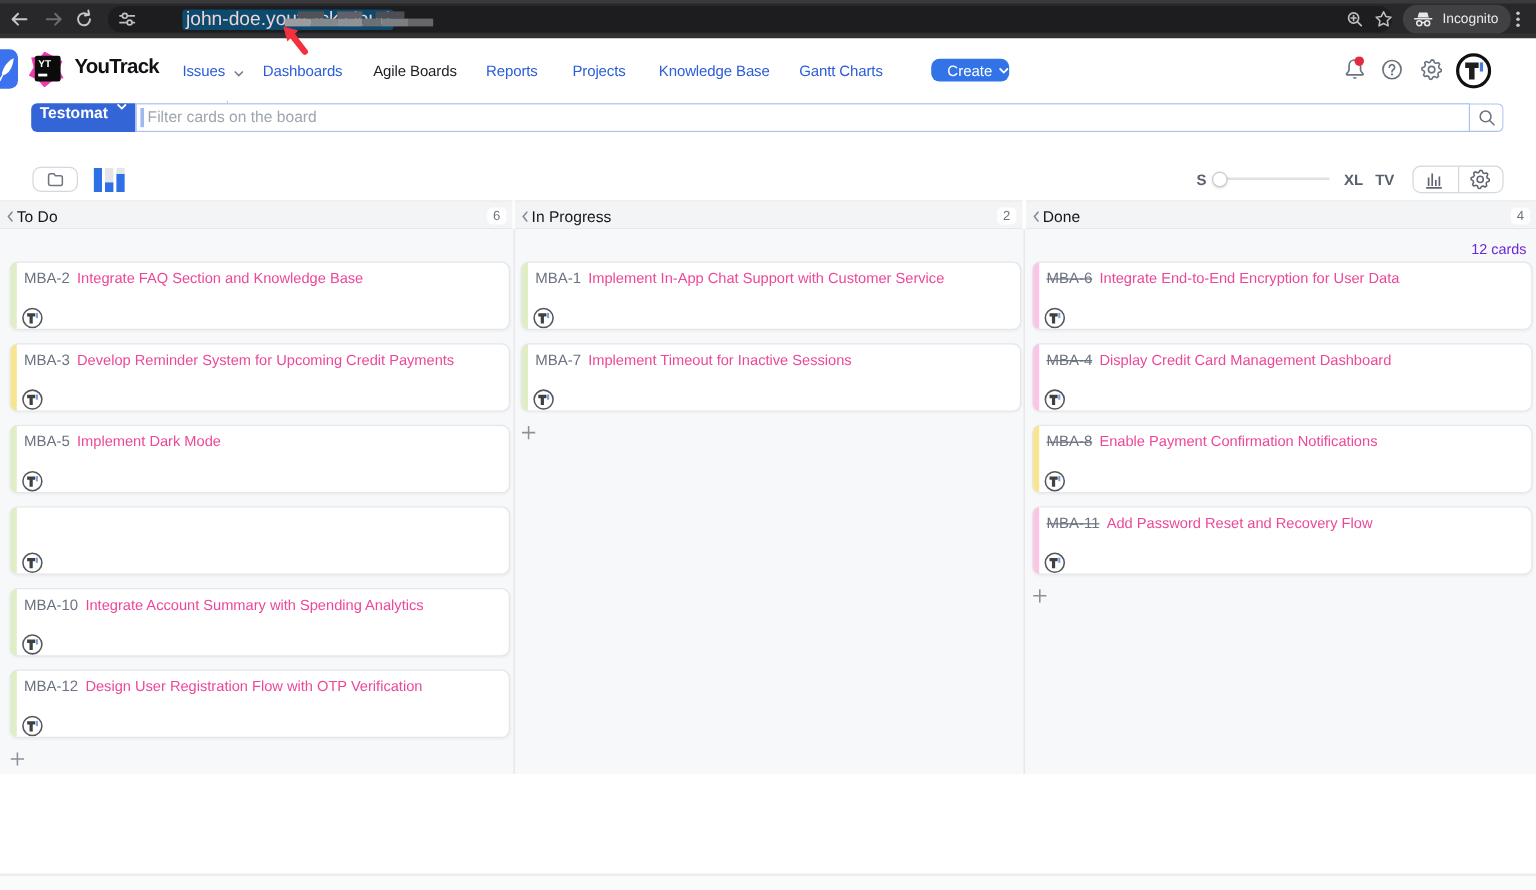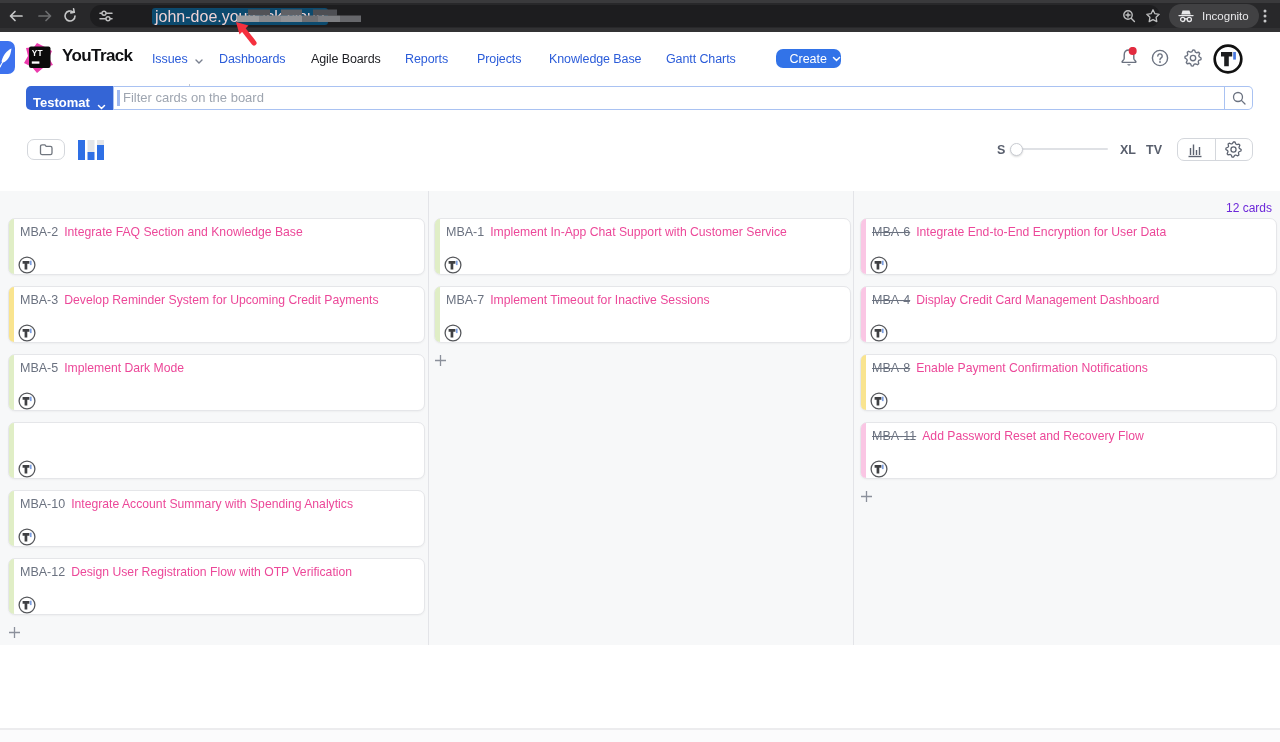--- a/index.html
+++ b/index.html
@@ -16,21 +16,21 @@
 #incog { position:absolute; left:1169px; top:4px; height:24px; border-radius:12px; background:#414143; color:#e8e8ea; font-size:11.5px; display:flex; align-items:center; padding:0 10px 0 8px;text-align:center; }
 
 
 #apphead { position:absolute; left:0; top:32px; width:1280px; height:53px; background:#fff; }
 .nav { position:absolute; top:20px; font-size:12.5px; letter-spacing:-0.1px; color:#2b5cd9; white-space:nowrap; }
 .nav.black { color:#1c1d22; }
 #createbtn { position:absolute; left:776px; top:17px; width:65px; height:19px; background:#3273e8; border-radius:7px; color:#fff; font-size:12.5px; display:flex; align-items:center; justify-content:flex-end; gap:5px; }
 #ytname { position:absolute; left:62px; top:14px; font-size:17px; font-weight:bold; color:#101114; letter-spacing:-0.6px; }
 
 
-#prjbtn { position:absolute; left:26px; top:86px; width:87px; height:24px; background:#3465d6; border-radius:5px 0 0 5px; color:#fff; font-size:13px; font-weight:bold; display:flex; align-items:flex-end; justify-content:center; gap:7px; }
+#prjbtn { position:absolute; left:26px; top:86px; width:87px; height:24px; background:#3465d6; border-radius:5px 0 0 5px; color:#fff; font-size:13px; font-weight:bold; display:flex; align-items:flex-start; justify-content:center; gap:7px; }
 #filterinput { position:absolute; left:113px; top:86px; width:1112px; height:24px; background:#fff; border:1px solid #a9c2f2; }
 #filterinput .ph { color:#9ea5b0; font-size:13px; line-height:22px; margin-left:9px; }
 #caret { position:absolute; left:117px; top:90px; width:2.5px; height:16px; background:#9fb9ef; }
 #searchbtn { position:absolute; left:1225px; top:86px; width:28px; height:24px; background:#fff; border:1px solid #a9c2f2; border-left:none; border-radius:0 5px 5px 0; }
 
 
 #folderbtn { position:absolute; left:27px; top:139px; width:38px; height:21px; border:1px solid #d4d7dc; border-radius:7px; background:#fff; }
 .tlabel { position:absolute; font-size:12.5px; font-weight:bold; color:#595f6d; top:143px; }
 #sldtrack { position:absolute; left:1010px; top:148px; width:98px; height:2px; background:#dfe1e5; border-radius:1px; }
 #sldknob { position:absolute; left:1010px; top:143px; width:13px; height:13px; border-radius:50%; background:#fff; border:1px solid #c9ccd2; box-shadow:0 1px 2px rgba(0,0,0,0.15); }
@@ -218,20 +218,43 @@
         </svg>
       </div>
     <div class="seg">
         <svg width="17" height="17" viewBox="0 0 18 18">
           <path d="M9.00 0.90 L10.58 1.06 L11.41 3.18 L12.50 3.76 L14.73 3.27 L15.73 4.50 L14.82 6.59 L15.18 7.77 L17.10 9.00 L16.94 10.58 L14.82 11.41 L14.24 12.50 L14.73 14.73 L13.50 15.73 L11.41 14.82 L10.23 15.18 L9.00 17.10 L7.42 16.94 L6.59 14.82 L5.50 14.24 L3.27 14.73 L2.27 13.50 L3.18 11.41 L2.82 10.23 L0.90 9.00 L1.06 7.42 L3.18 6.59 L3.76 5.50 L3.27 3.27 L4.50 2.27 L6.59 3.18 L7.77 2.82 Z" stroke="#5d6370" stroke-width="1.35" fill="none" stroke-linejoin="round"></path>
           <circle cx="9" cy="9" r="2.7" stroke="#5d6370" stroke-width="1.35" fill="none"></circle>
         </svg>
       </div>
   </div>
 
+  <div id="colstrip">
+    <div class="colhead" style="left:0;width:427px">
+        <svg class="chev" viewBox="0 0 7 11">
+          <path d="M5 1.8L2 5.5l3 3.7" stroke="#858a95" stroke-width="1.3" fill="none" stroke-linecap="round"></path>
+        </svg>
+        <span class="ttl">To Do</span>
+        <span class="cnt" style="right:5px;padding:0 5px">6</span>
+      </div>
+    <div class="colhead" style="left:429px;width:423px">
+        <svg class="chev" viewBox="0 0 7 11">
+          <path d="M5 1.8L2 5.5l3 3.7" stroke="#858a95" stroke-width="1.3" fill="none" stroke-linecap="round"></path>
+        </svg>
+        <span class="ttl">In Progress</span>
+        <span class="cnt" style="right:5px;padding:0 5px">2</span>
+      </div>
+    <div class="colhead" style="left:855px;width:425px">
+        <svg class="chev" viewBox="0 0 7 11">
+          <path d="M5 1.8L2 5.5l3 3.7" stroke="#858a95" stroke-width="1.3" fill="none" stroke-linecap="round"></path>
+        </svg>
+        <span class="ttl">Done</span>
+        <span class="cnt" style="right:5px;padding:0 5px">4</span>
+      </div>
+  </div>
 
   <div id="board">
     <div class="colsep" style="left:428px"></div>
     <div class="colsep" style="left:853px"></div>
     <div id="cardcount">12 cards</div>
 
   <div class="card" style="left:8px;top:27px">
         <div class="stripe g"></div>
         <div class="line1"><span class="cid">MBA-2</span><span class="ctitle">Integrate FAQ Section and Knowledge Base</span></div>
         <svg class="avatar" width="18" height="18" viewBox="0 0 18 18" style="position:absolute;left:9px;top:37px">

